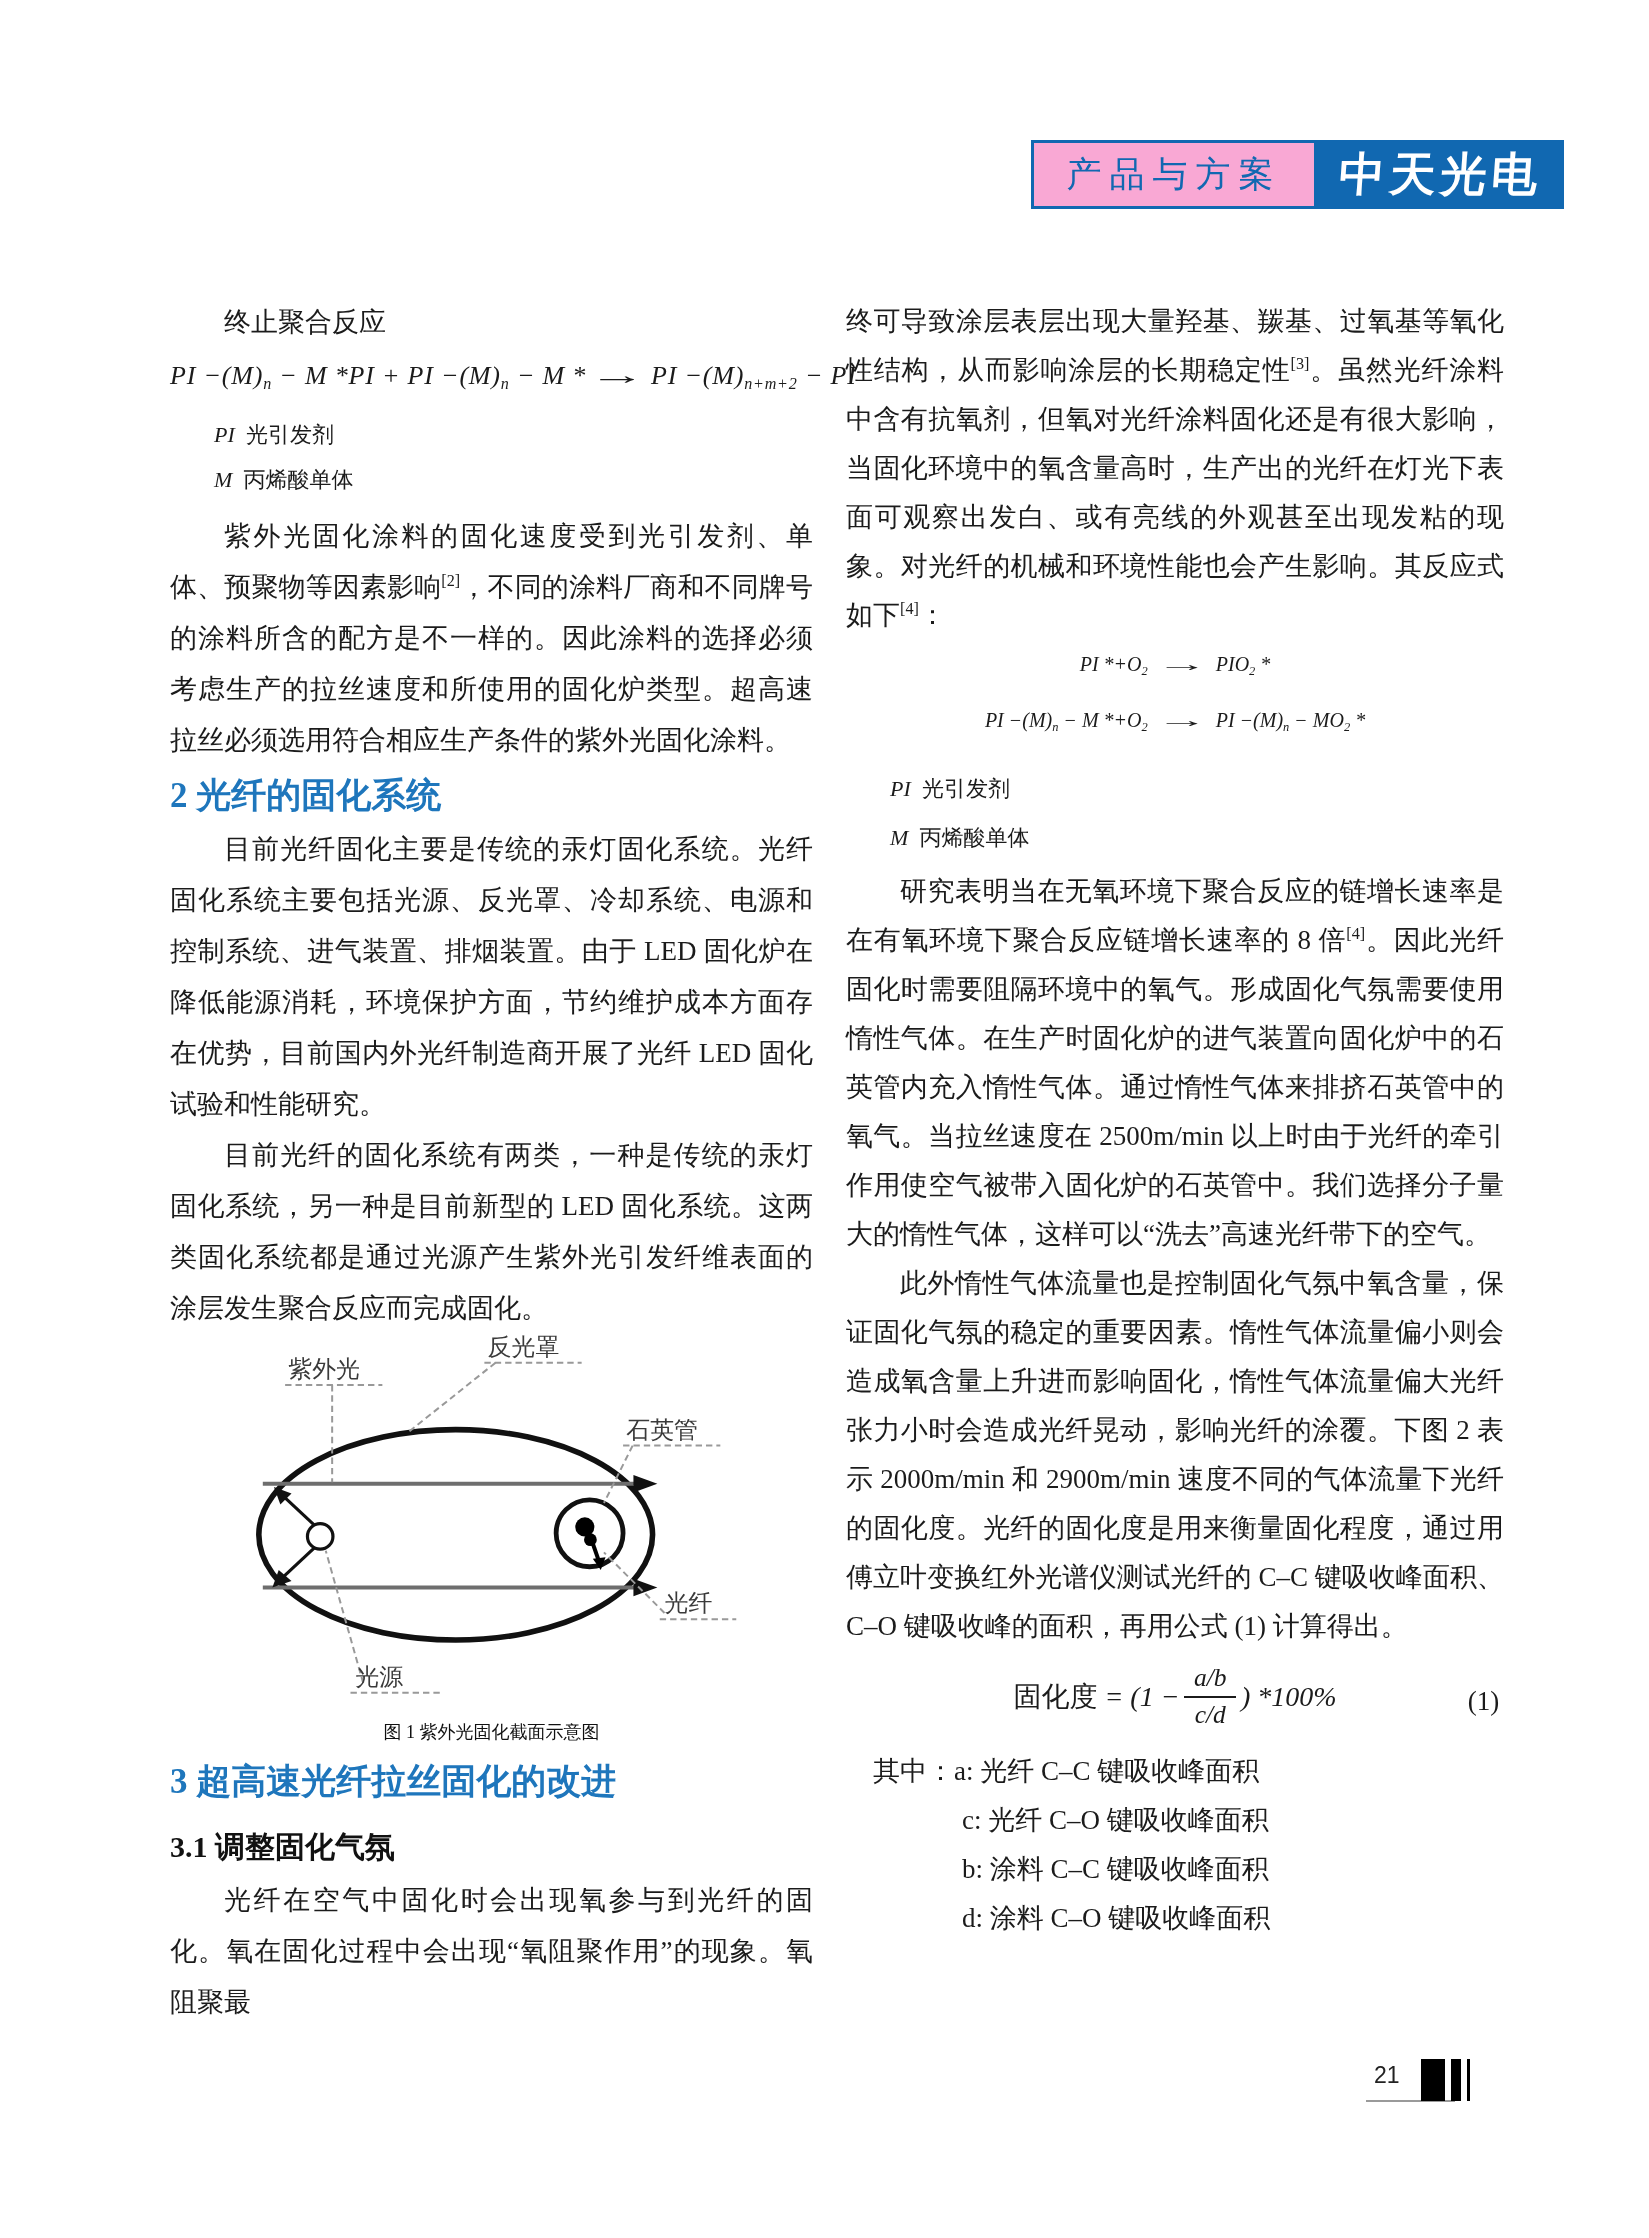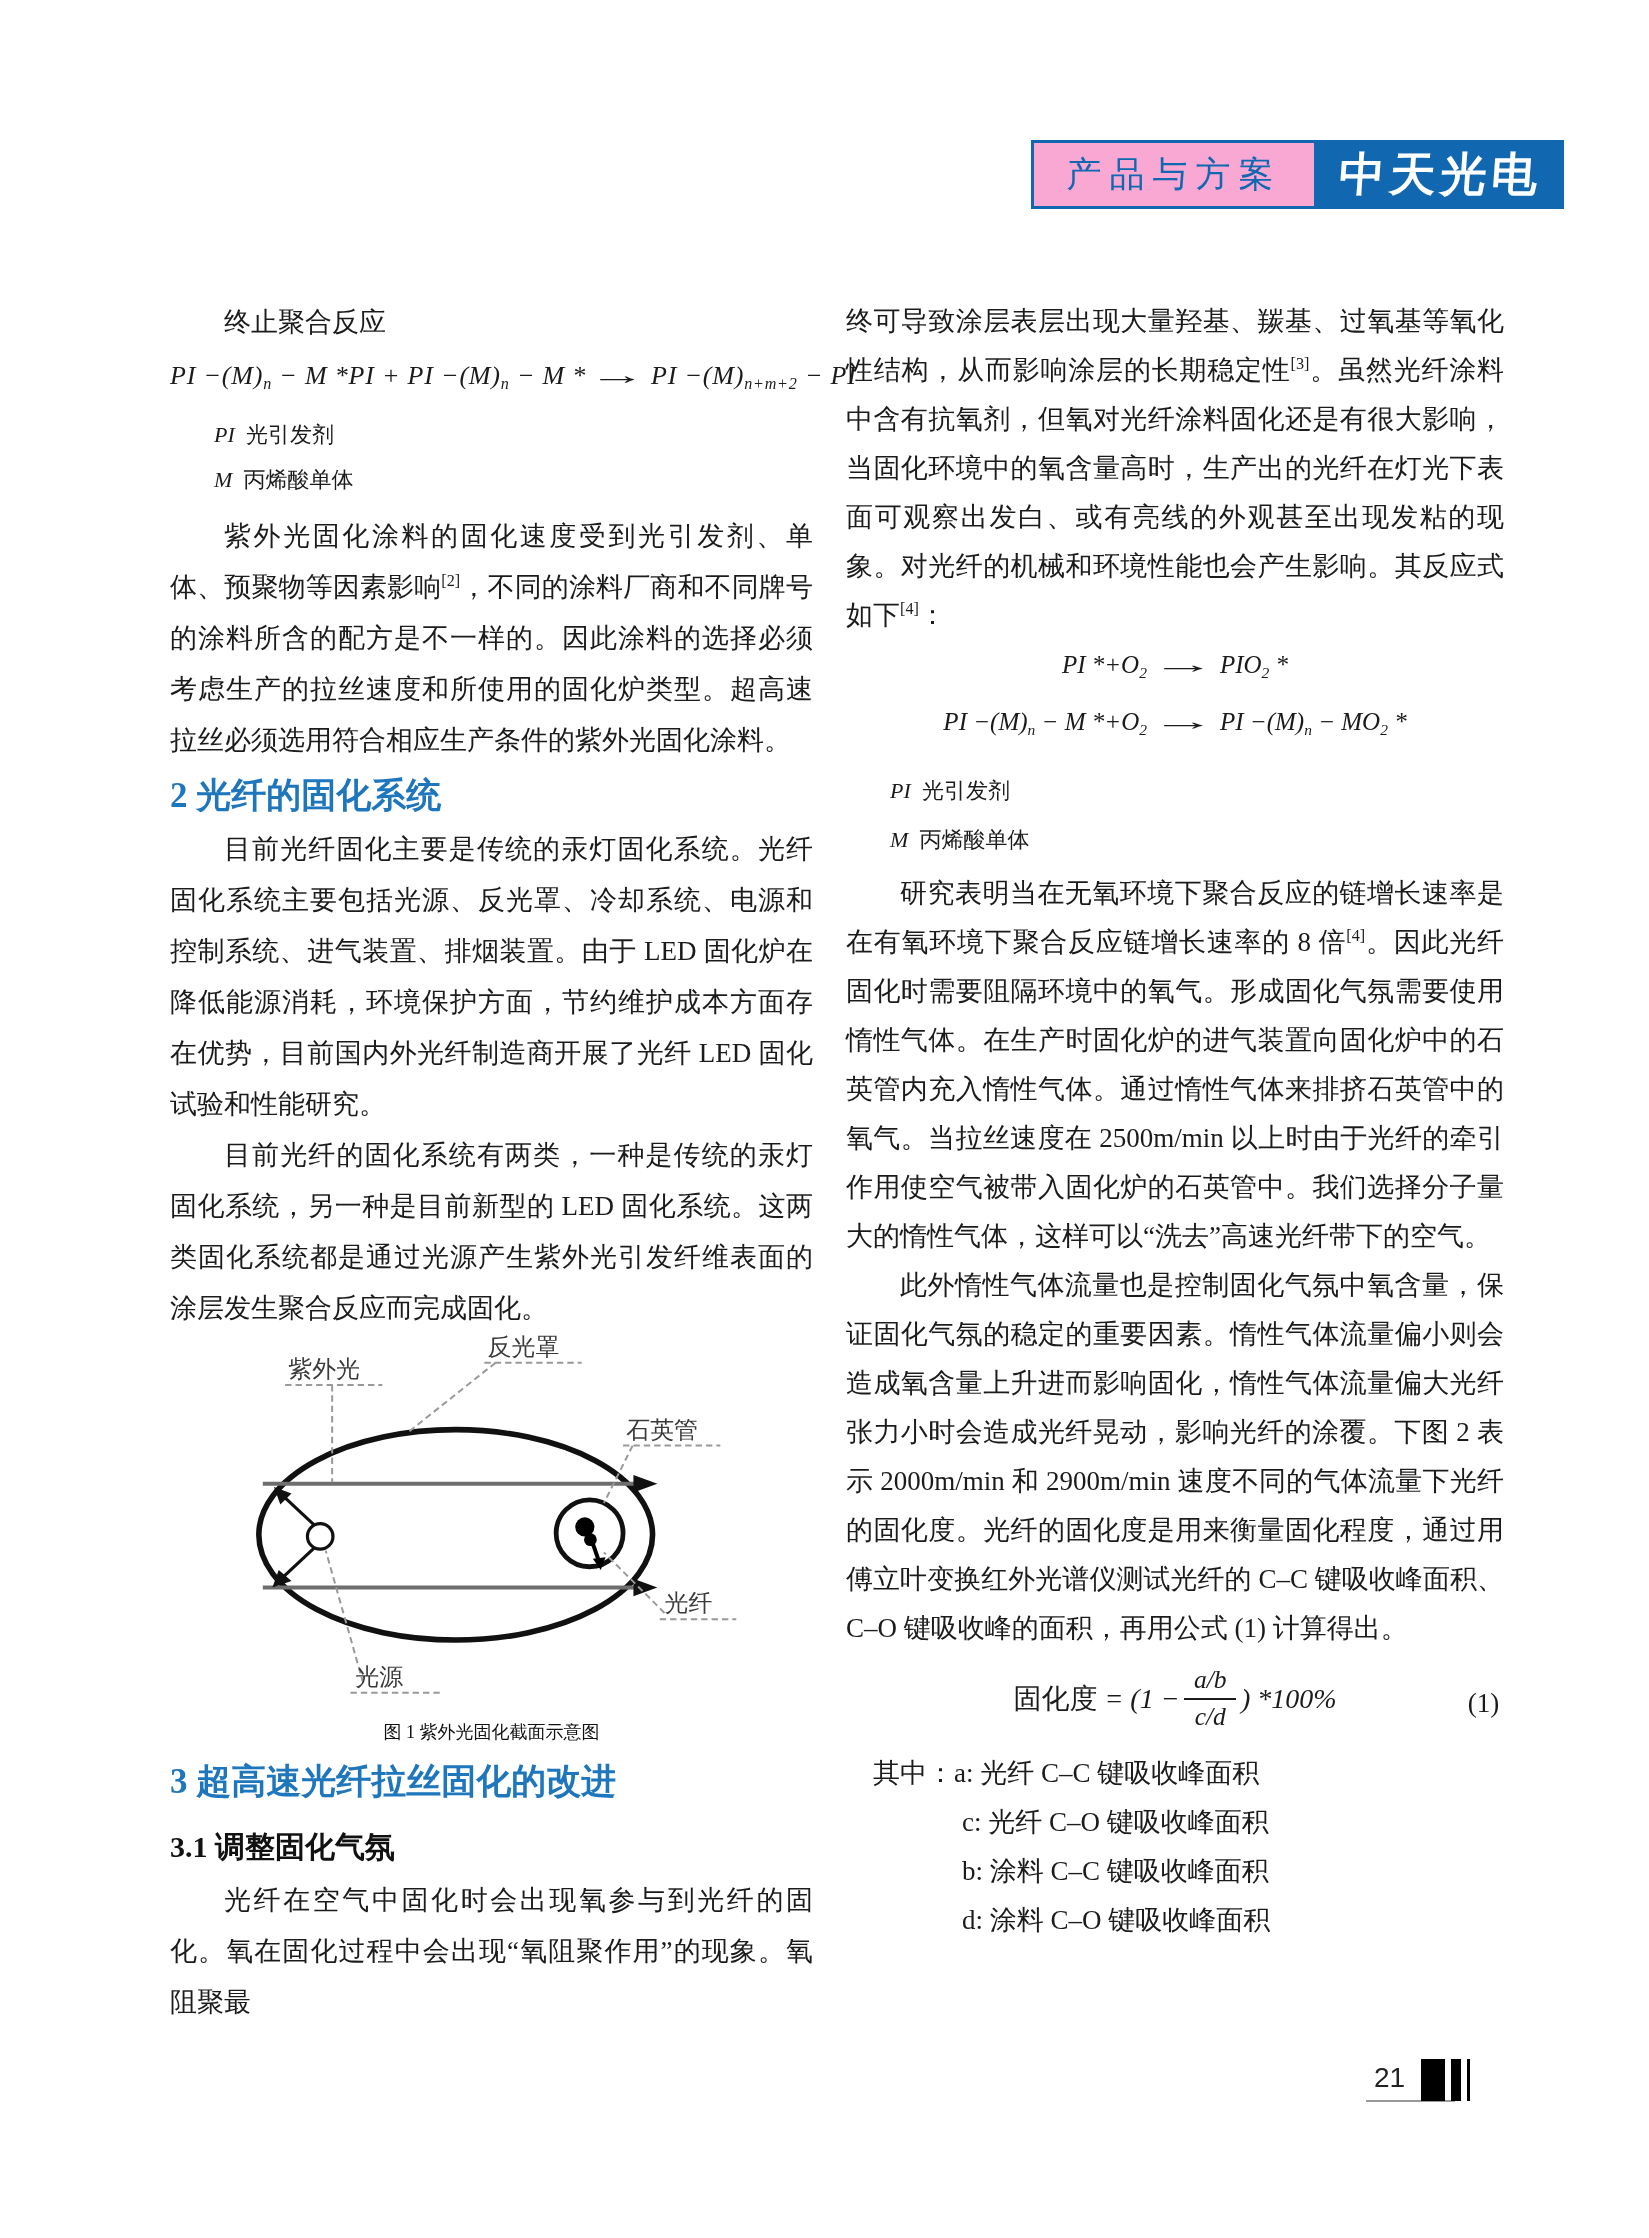--- a/index.html
+++ b/index.html
@@ -21,41 +21,41 @@
   p{margin:0;font-size:27px;line-height:51px;text-align:justify;}
   .col-right p{line-height:49px;}
   .indent{text-indent:2em;}
   sup{font-size:0.6em;vertical-align:super;line-height:0;}
   .formula{font-style:italic;font-size:26px;letter-spacing:0.8px;white-space:nowrap;}
   .formula .ss{font-size:0.62em;vertical-align:-0.3em;}
   .arr{display:inline-block;transform:scaleX(2.6);margin:0 24px;font-style:normal;}
   .arr-sm{display:inline-block;transform:scaleX(2.2);margin:0 19px;font-style:normal;}
   .legend{padding-left:2em;font-size:22px;line-height:45px;}
   .legend i{font-style:italic;margin-right:11.2px;}
-  .eqc{text-align:center;font-style:italic;font-size:25px;line-height:48px;white-space:nowrap;}
+  .eqc{text-align:center;font-style:italic;font-size:20px;line-height:48px;white-space:nowrap;}
   .eqc .ss{font-size:0.62em;vertical-align:-0.3em;}
   h2{margin:6.4px 0 4.8px 0;font-size:35px;line-height:46px;color:#1e76bc;font-weight:bold;}
   h3{margin:22.3px 0 0 0;font-size:30px;line-height:38px;color:#111;font-weight:bold;}
   .p-gap{margin-top:9.6px;}
   
   .fig-svg{display:block;margin:0 0 0 38px;}
   .fig-caption{width:643px;text-align:center;font-size:18px;line-height:35px;color:#111;}
   
   .eq1{position:relative;text-align:center;margin:11.2px 0 1.6px 0;height:83px;}
   .eq1 .inner{display:inline-flex;align-items:center;font-size:28px;}
   .eq1 .it{font-style:italic;}
   .frac{display:inline-block;text-align:center;font-style:italic;font-size:25.5px;margin:0 4.8px;vertical-align:middle;}
   .frac .num{display:block;border-bottom:2.4px solid #1b1b1b;padding:0 9.6px 1.6px 9.6px;line-height:32px;}
   .frac .den{display:block;padding:1.6px 9.6px 0 9.6px;line-height:32px;}
   .eqno{position:absolute;right:4.8px;top:24px;font-size:27px;font-style:normal;}
   .where-first{padding-left:1em;line-height:49px;}
   .where-rest{padding-left:4.3em;line-height:49px;}
   
   .foot-line{position:absolute;left:1366px;top:2100px;width:89px;height:2.4px;background:#9a9a9a;}
-  .foot-num{position:absolute;left:1374px;top:2062px;font-size:28px;color:#222;
+  .foot-num{position:absolute;left:1374px;top:2062px;font-size:23px;color:#222;
             font-family:"Liberation Sans","DejaVu Sans",sans-serif;}
   .bar1{position:absolute;left:1421px;top:2059px;width:24px;height:42px;background:#000;}
   .bar2{position:absolute;left:1451px;top:2059px;width:9.6px;height:42px;background:#000;}
   .bar3{position:absolute;left:1467px;top:2059px;width:3.2px;height:42px;background:#000;}
   svg text{font-family:"Liberation Serif","DejaVu Serif",serif;}
 </style>
 </head>
 <body>
 
 <div class="page">

